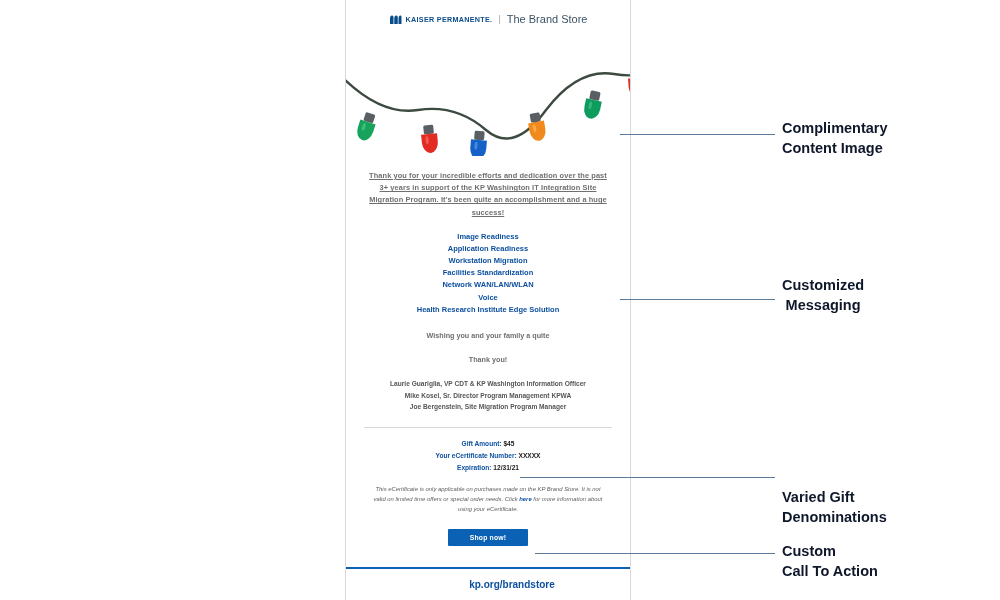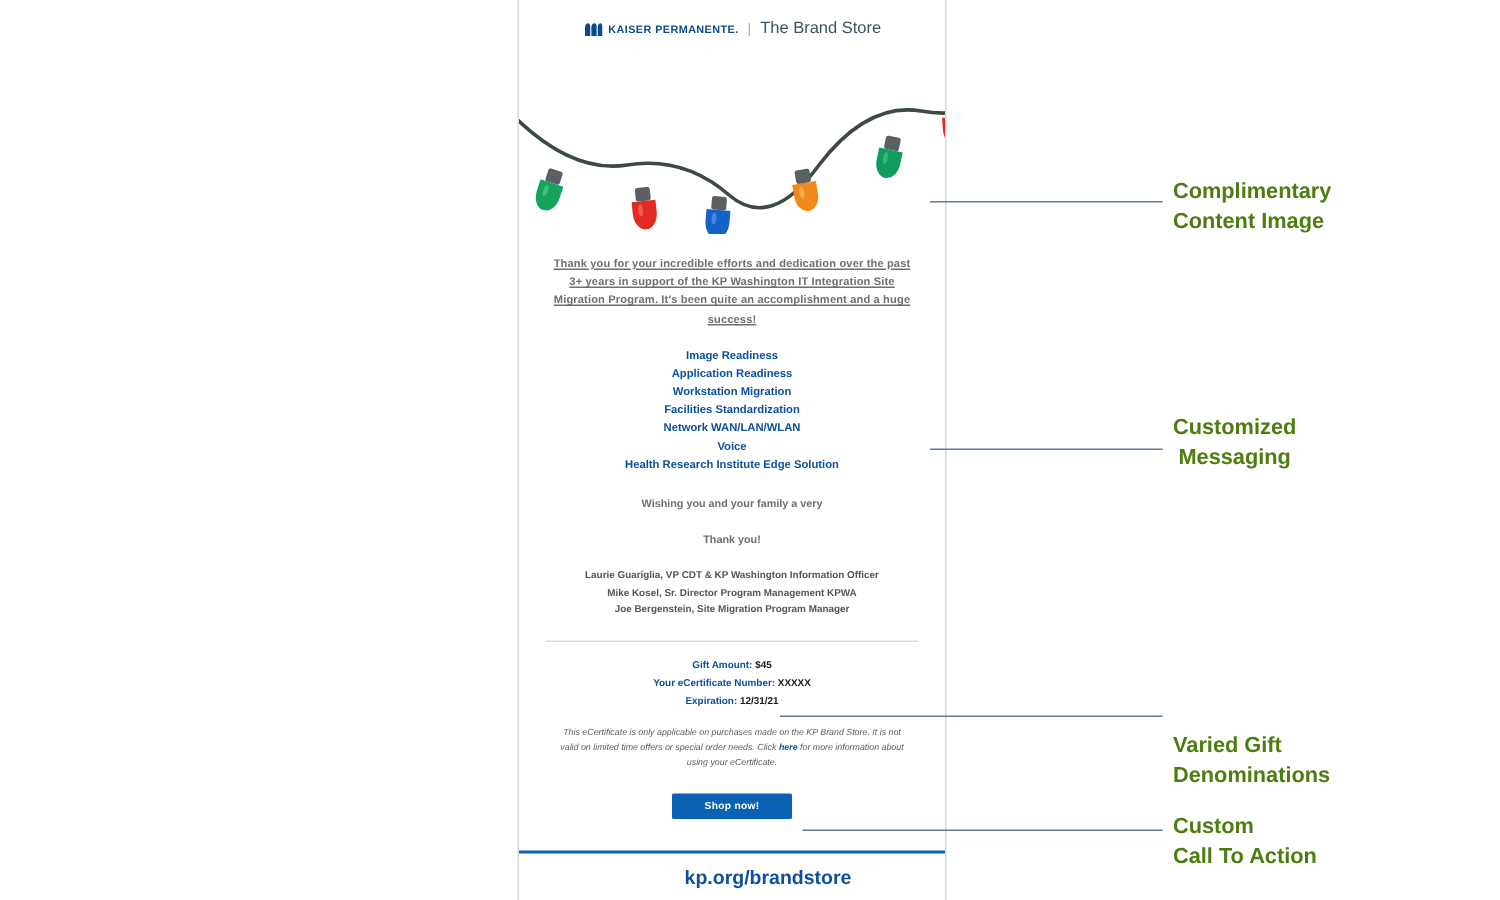--- a/index.html
+++ b/index.html
@@ -174,30 +174,30 @@
     left: 0;
     right: 0;
     bottom: 0;
     height: 31px;
     display: flex;
     align-items: center;
     justify-content: center;
   }
   .footer-link {
     color: #0b4f9e;
-    font-size: 13px;
+    font-size: 10px;
     font-weight: bold;
     text-decoration: none;
     margin-left: 48px;
   }
 
   
   .annot {
     position: absolute;
-    color: #4d7c0f;
+    color: #0f172a;
     font-size: 14.5px;
     font-weight: bold;
     line-height: 1.35;
     white-space: pre-line;
   }
   .leader {
     position: absolute;
     height: 1px;
     background: #5b7b99;
   }
@@ -272,21 +272,21 @@
         <div>Image Readiness</div>
         <div>Application Readiness</div>
         <div>Workstation Migration</div>
         <div>Facilities  Standardization</div>
         <div>Network WAN/LAN/WLAN</div>
         <div>Voice</div>
         <div>Health Research Institute Edge Solution</div>
       </div>
 
       <div class="signoff">
-        <div>Wishing you and your family a very</div>
+        <div>Wishing you and your family a quite</div>
       </div>
       <div class="signoff">Thank you!</div>
 
       <div class="names">
         <div>Laurie Guariglia, VP CDT &amp; KP Washington Information Officer</div>
         <div>Mike Kosel, Sr. Director Program Management KPWA</div>
         <div>Joe Bergenstein, Site Migration Program Manager</div>
       </div>
     </div>
 

